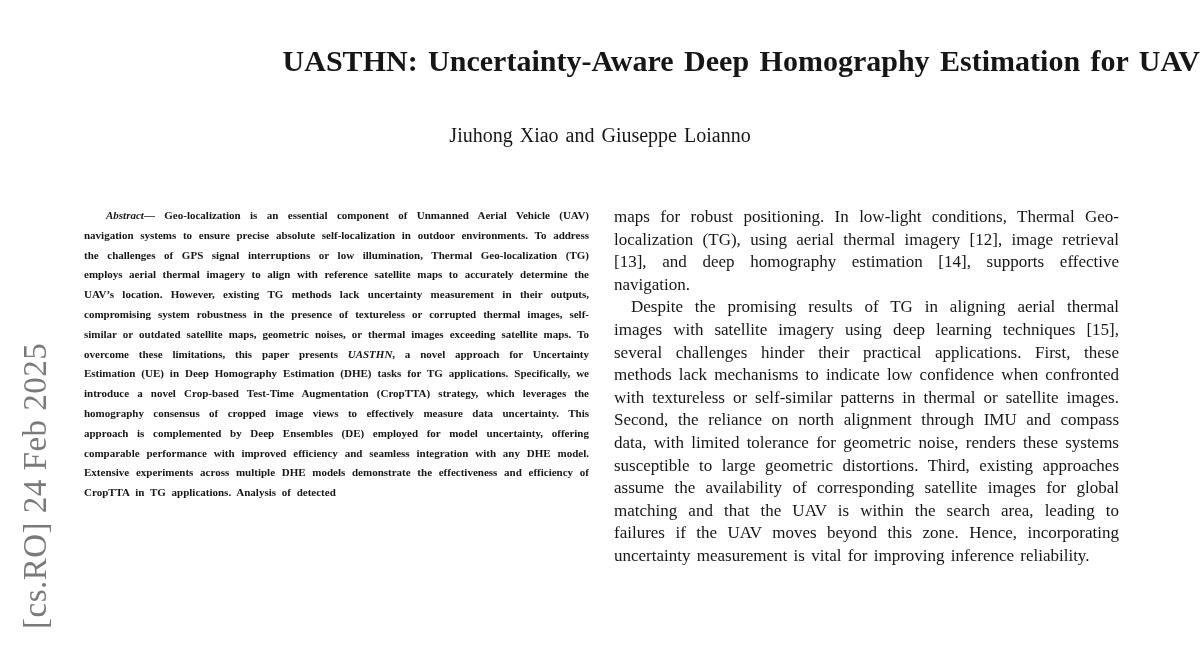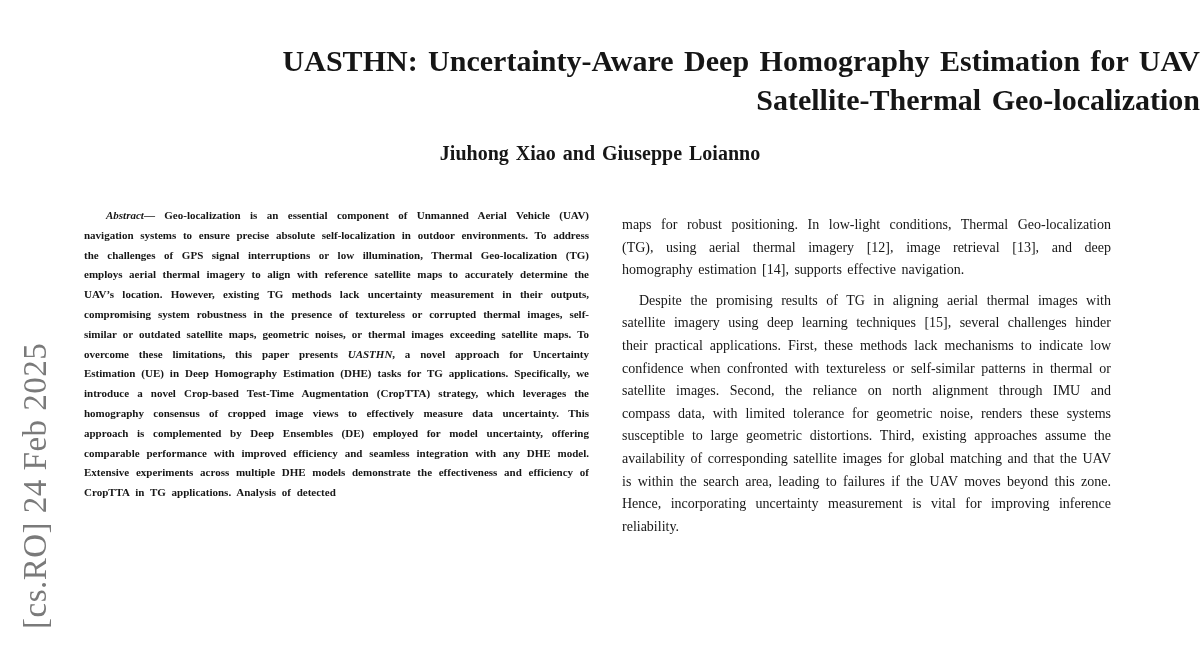--- a/index.html
+++ b/index.html
@@ -27,61 +27,59 @@
     top: 41px; left: 0;
     width: 1200px;
     text-align: right;
     font-weight: bold;
     font-size: 30px;
     line-height: 39px;
     word-spacing: 3px;
   }
   .paper-authors {
     position: absolute;
-    top: 142px; left: 0;
+    top: 124px; left: 0;
     width: 1200px;
     text-align: center;
     font-size: 20px;
     word-spacing: 2px;
-    font-weight: bold;
   }
   .col {
     position: absolute;
     top: 206px;
     width: 505px;
   }
   .col-left  { left: 84px;  }
   .col-right { left: 614px; }
   .abstract {
     margin: 0;
     font-weight: bold;
     font-size: 11px;
     line-height: 19.8px;
     text-align: justify;
     text-indent: 22px;
     word-spacing: 3px;
   }
   .italic { font-style: italic; }
   .intro p {
-    margin: 8px;
-    font-size: 14px;
+    margin: 0;
+    font-size: 17px;
     line-height: 22.6px;
     text-align: justify;
     word-spacing: 2px;
   }
   .intro p.indent { text-indent: 17px; }
 </style>
 </head>
 <body>
 
 <div class="arxiv-banner">[cs.RO] 24 Feb 2025</div>
 
 <div class="paper-title">
   <div>UASTHN: Uncertainty-Aware Deep Homography Estimation for UAV</div>
-  <div>Satellite-Thermal Geo-localization</div>
 </div>
 
 <div class="paper-authors">Jiuhong Xiao and Giuseppe Loianno</div>
 
 <div class="col col-left">
   <p class="abstract"><span class="italic">Abstract</span><span>— </span><span>Geo-localization is an essential component of Unmanned Aerial Vehicle (UAV) navigation systems to ensure precise absolute self-localization in outdoor environments. To address the challenges of GPS signal interruptions or low illumination, Thermal Geo-localization (TG) employs aerial thermal imagery to align with reference satellite maps to accurately determine the UAV’s location. However, existing TG methods lack uncertainty measurement in their outputs, compromising system robustness in the presence of textureless or corrupted thermal images, self-similar or outdated satellite maps, geometric noises, or thermal images exceeding satellite maps. To overcome these limitations, this paper presents </span><span class="italic">UASTHN</span><span>, a novel approach for Uncertainty Estimation (UE) in Deep Homography Estimation (DHE) tasks for TG applications. Specifically, we introduce a novel Crop-based Test-Time Augmentation (CropTTA) strategy, which leverages the homography consensus of cropped image views to effectively measure data uncertainty. This approach is complemented by Deep Ensembles (DE) employed for model uncertainty, offering comparable performance with improved efficiency and seamless integration with any DHE model. Extensive experiments across multiple DHE models demonstrate the effectiveness and efficiency of CropTTA in TG applications. Analysis of detected</span></p>
 </div>
 
 <div class="col col-right intro">
   <p>maps for robust positioning. In low-light conditions, Thermal Geo-localization (TG), using aerial thermal imagery [12], image retrieval [13], and deep homography estimation [14], supports effective navigation.</p>

